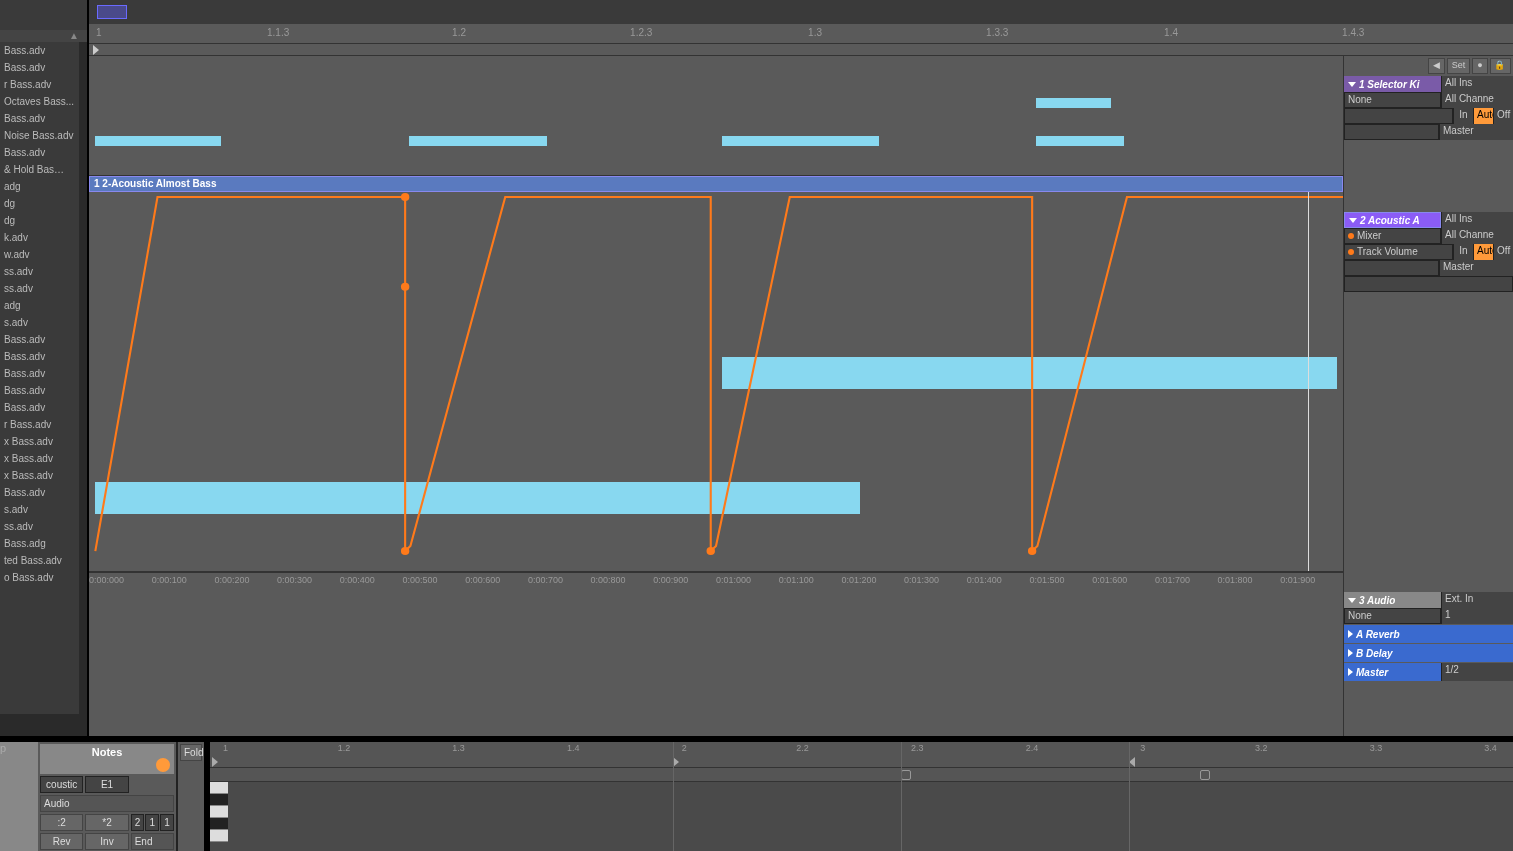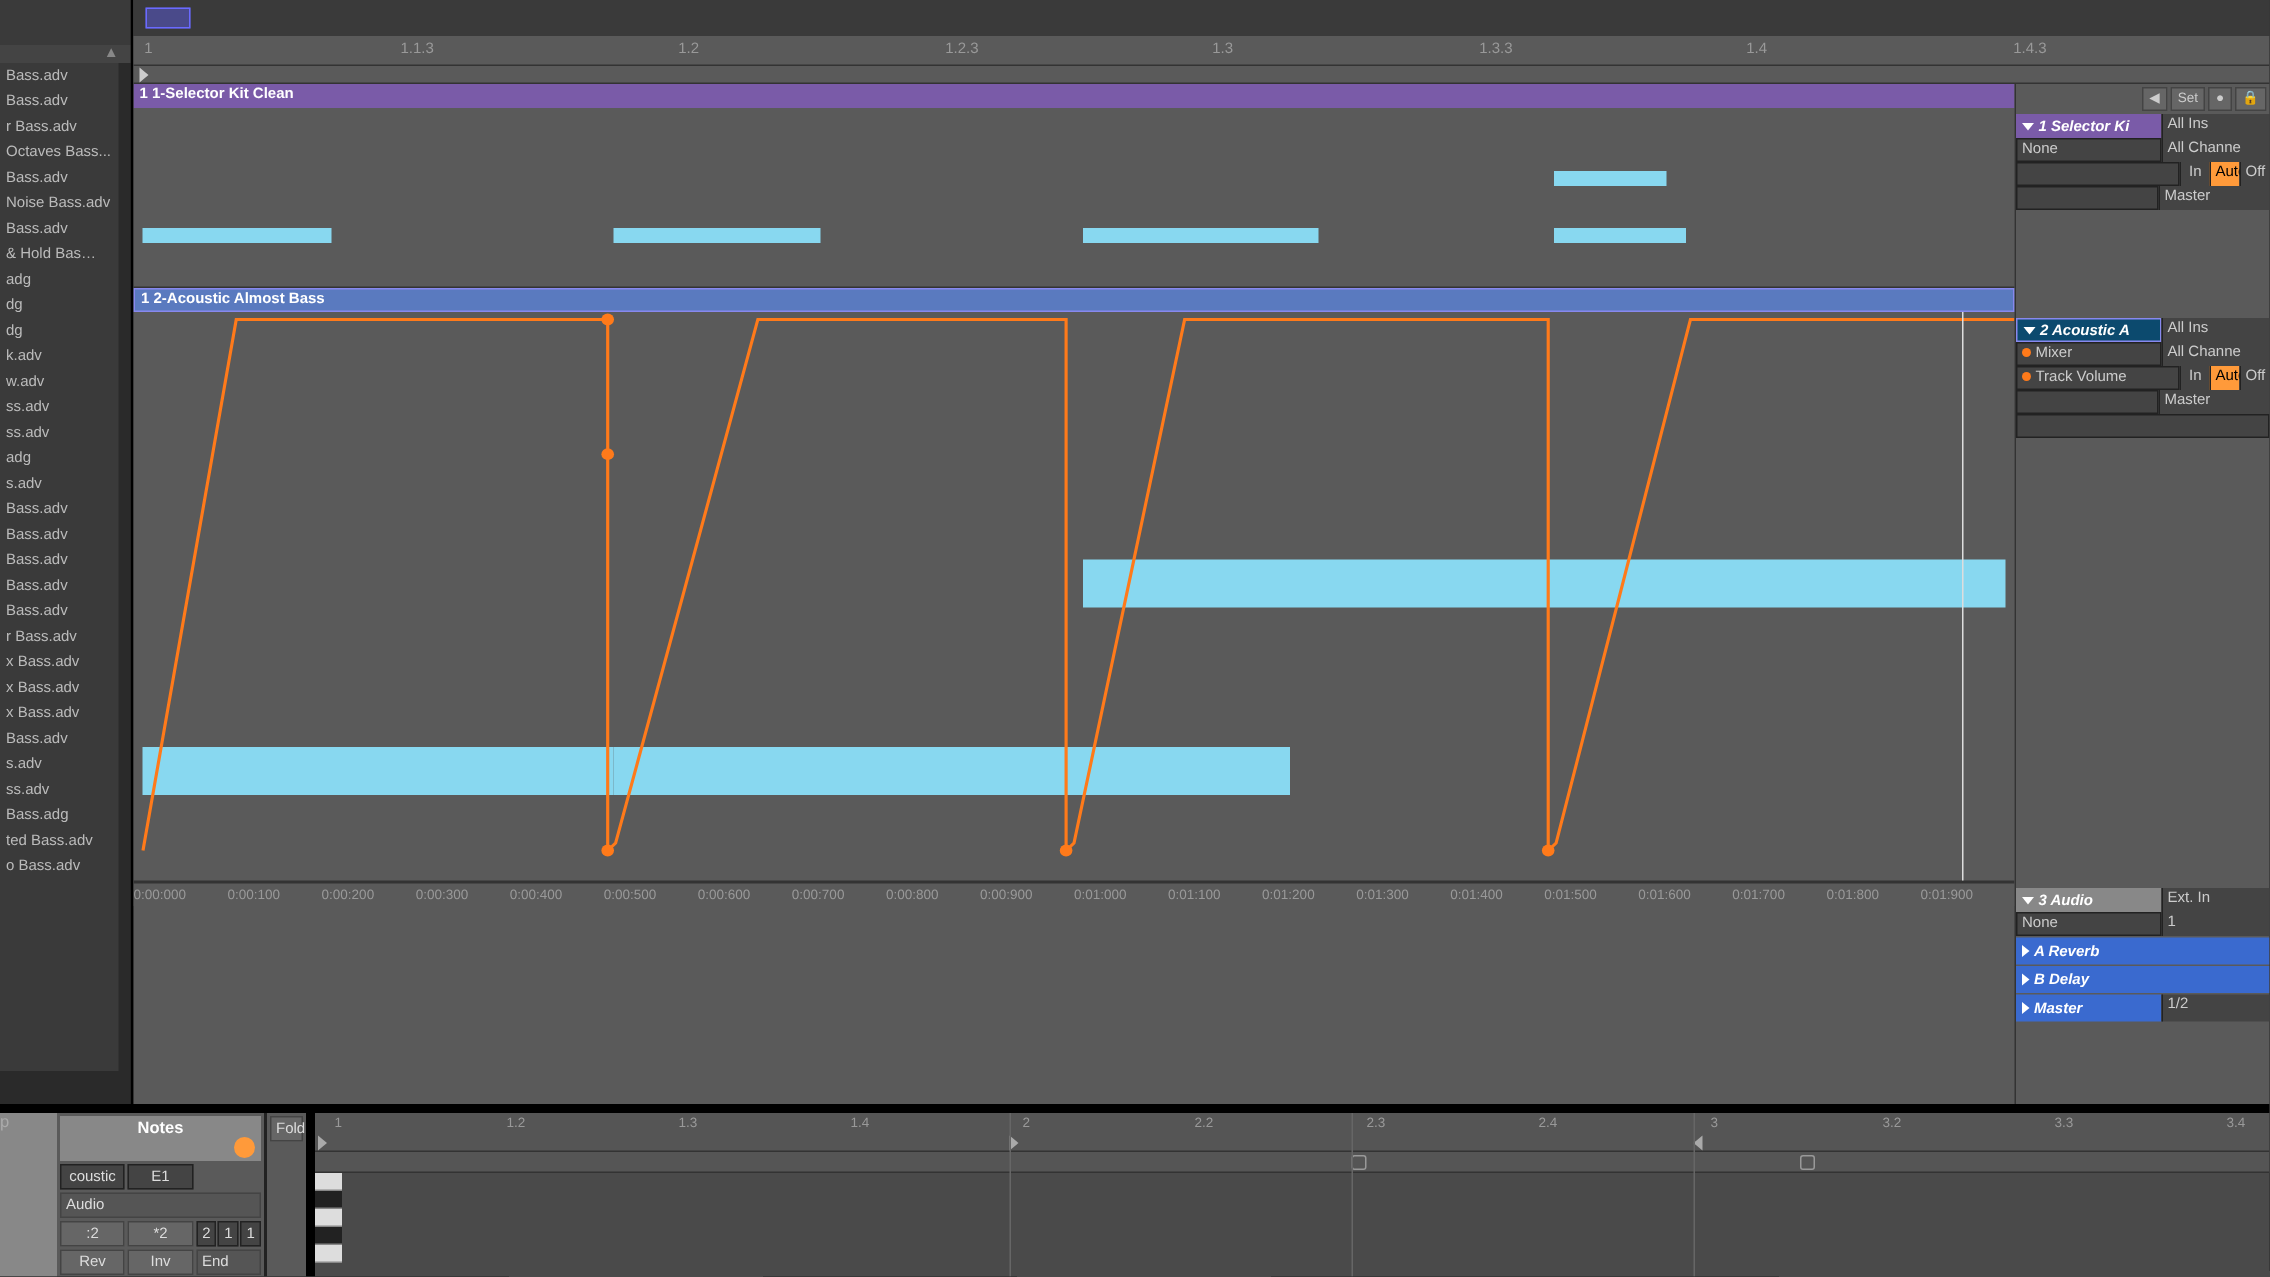--- a/index.html
+++ b/index.html
@@ -43,21 +43,21 @@
 .note-big { position: absolute; background: #88d8f0; height: 32px; }
 
 .automation-svg { position: absolute; top: 0; left: 0; width: 100%; height: 100%; pointer-events: none; }
 .automation-svg polyline { stroke: #ff7a1a; stroke-width: 2; fill: none; }
 .automation-svg circle { fill: #ff7a1a; }
 .playhead { position: absolute; top: 0; bottom: 0; width: 1px; background: #ddd; }
 
 
 .panel-header-row { display: flex; height: 16px; font-size: 10px; }
 .panel-track-name { flex: 1; background: #7a5ba8; color: #fff; font-weight: bold; font-style: italic; padding: 1px 4px; white-space: nowrap; overflow: hidden; display: flex; align-items: center; gap: 3px; }
-.panel-track-name.blue { background: #0c4a6e; border: 1px solid #88e; }
+.panel-track-name.blue { background: #8b5cf6; border: 1px solid #88e; }
 .panel-track-name.audio { background: #888; }
 .disclosure { width: 0; height: 0; border-left: 4px solid transparent; border-right: 4px solid transparent; border-top: 5px solid #fff; display: inline-block; }
 .panel-io-box { width: 72px; background: #444; color: #ccc; padding: 1px 3px; border-left: 1px solid #222; }
 .panel-io-box.small { width: 20px; text-align: center; }
 .panel-io-box.auto { background: #ff9a3a; color: #000; }
 .panel-row { display: flex; height: 16px; font-size: 10px; }
 .panel-cell { background: #444; color: #ccc; padding: 1px 3px; border: 1px solid #222; flex: 1; }
 .orange-dot { width: 6px; height: 6px; background: #ff7a1a; border-radius: 50%; display: inline-block; margin-right: 3px; }
 
 .return-track { height: 18px; display: flex; font-size: 10px; margin-top: 1px; }
@@ -158,21 +158,20 @@
           <span class="ruler-mark" style="left: 75.5%;">1.4</span>
           <span class="ruler-mark" style="left: 88%;">1.4.3</span>
         </div>
       <div class="ruler-play">
         <div class="play-marker"></div>
       </div>
 
       <div class="tracks-container">
         <div class="tracks-lane">
 
-          <div class="clip-header purple">1 1-Selector Kit Clean</div>
           <div class="lane-drums">
             <div class="note" style="left:0.5%;top:80px;width:10%"></div>
             <div class="note" style="left:25.5%;top:80px;width:11%"></div>
             <div class="note" style="left:50.5%;top:80px;width:12.5%"></div>
             <div class="note" style="left:75.5%;top:42px;width:6%"></div>
             <div class="note" style="left:75.5%;top:80px;width:7%"></div>
           </div>
 
           <div class="clip-header blue">1 2-Acoustic Almost Bass</div>
           <div class="lane-bass">

